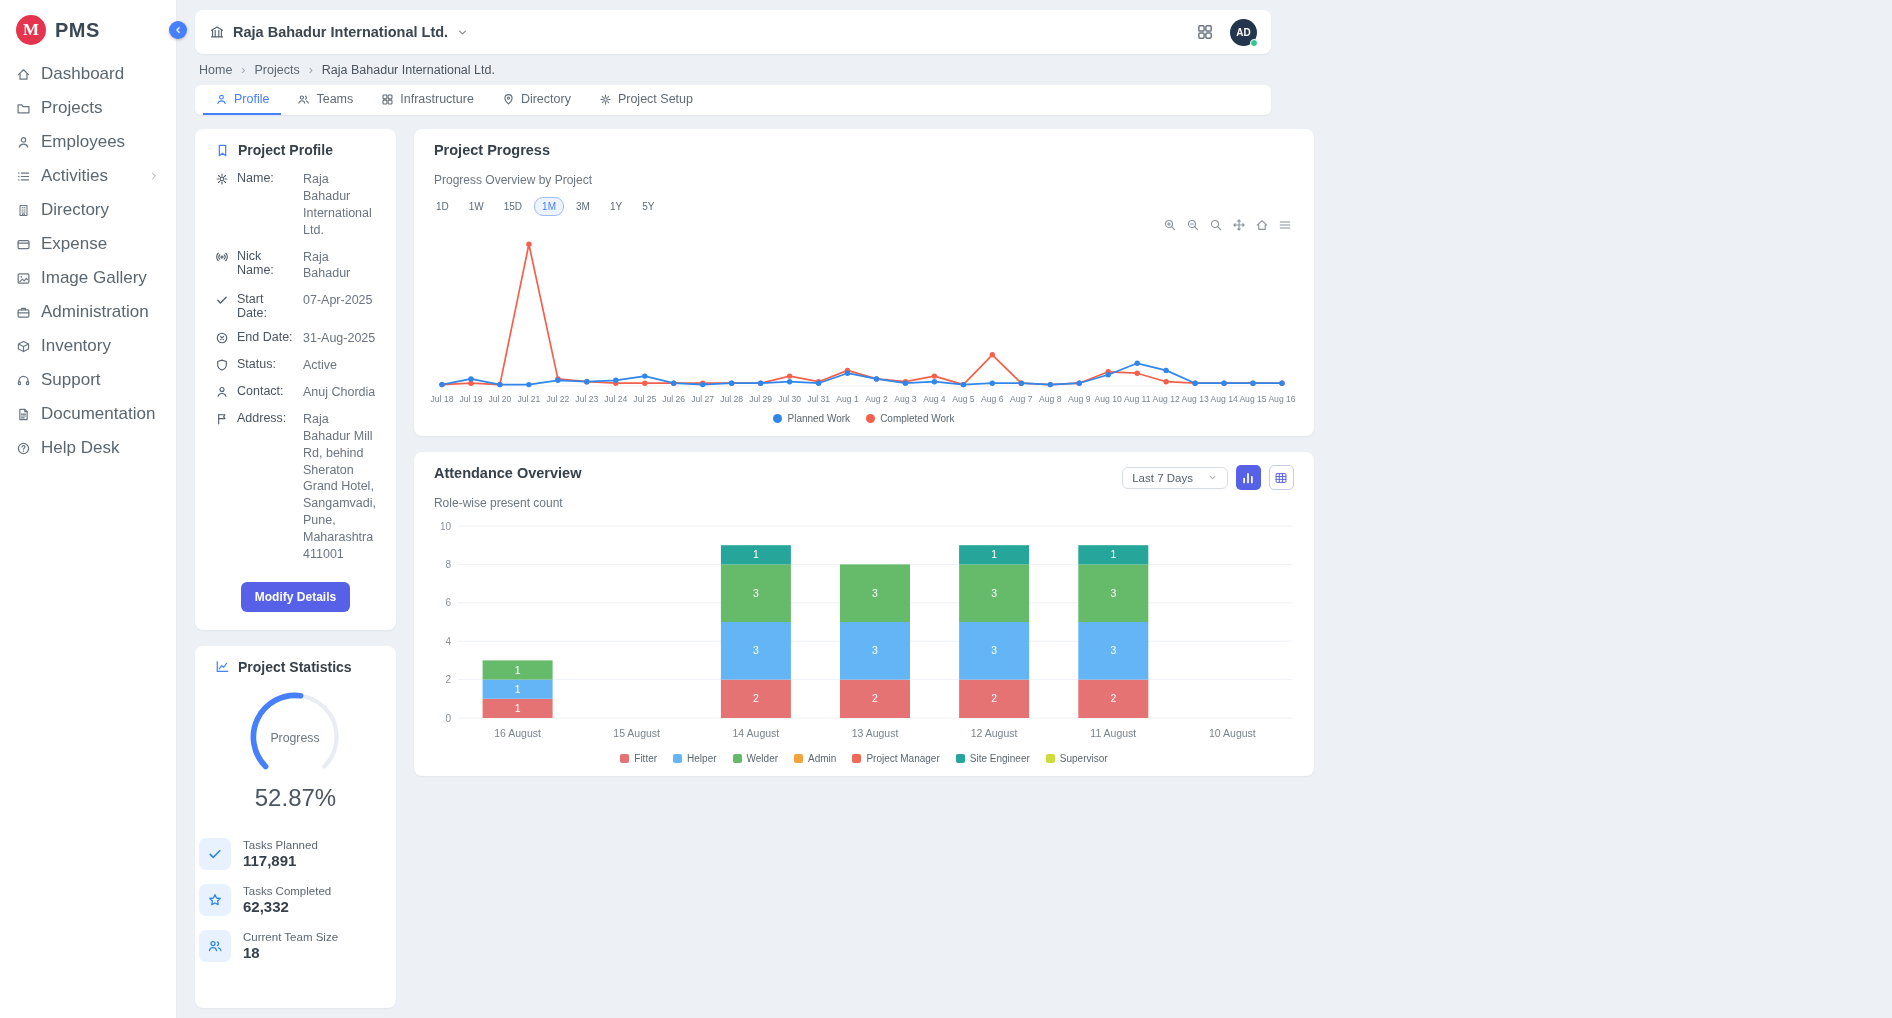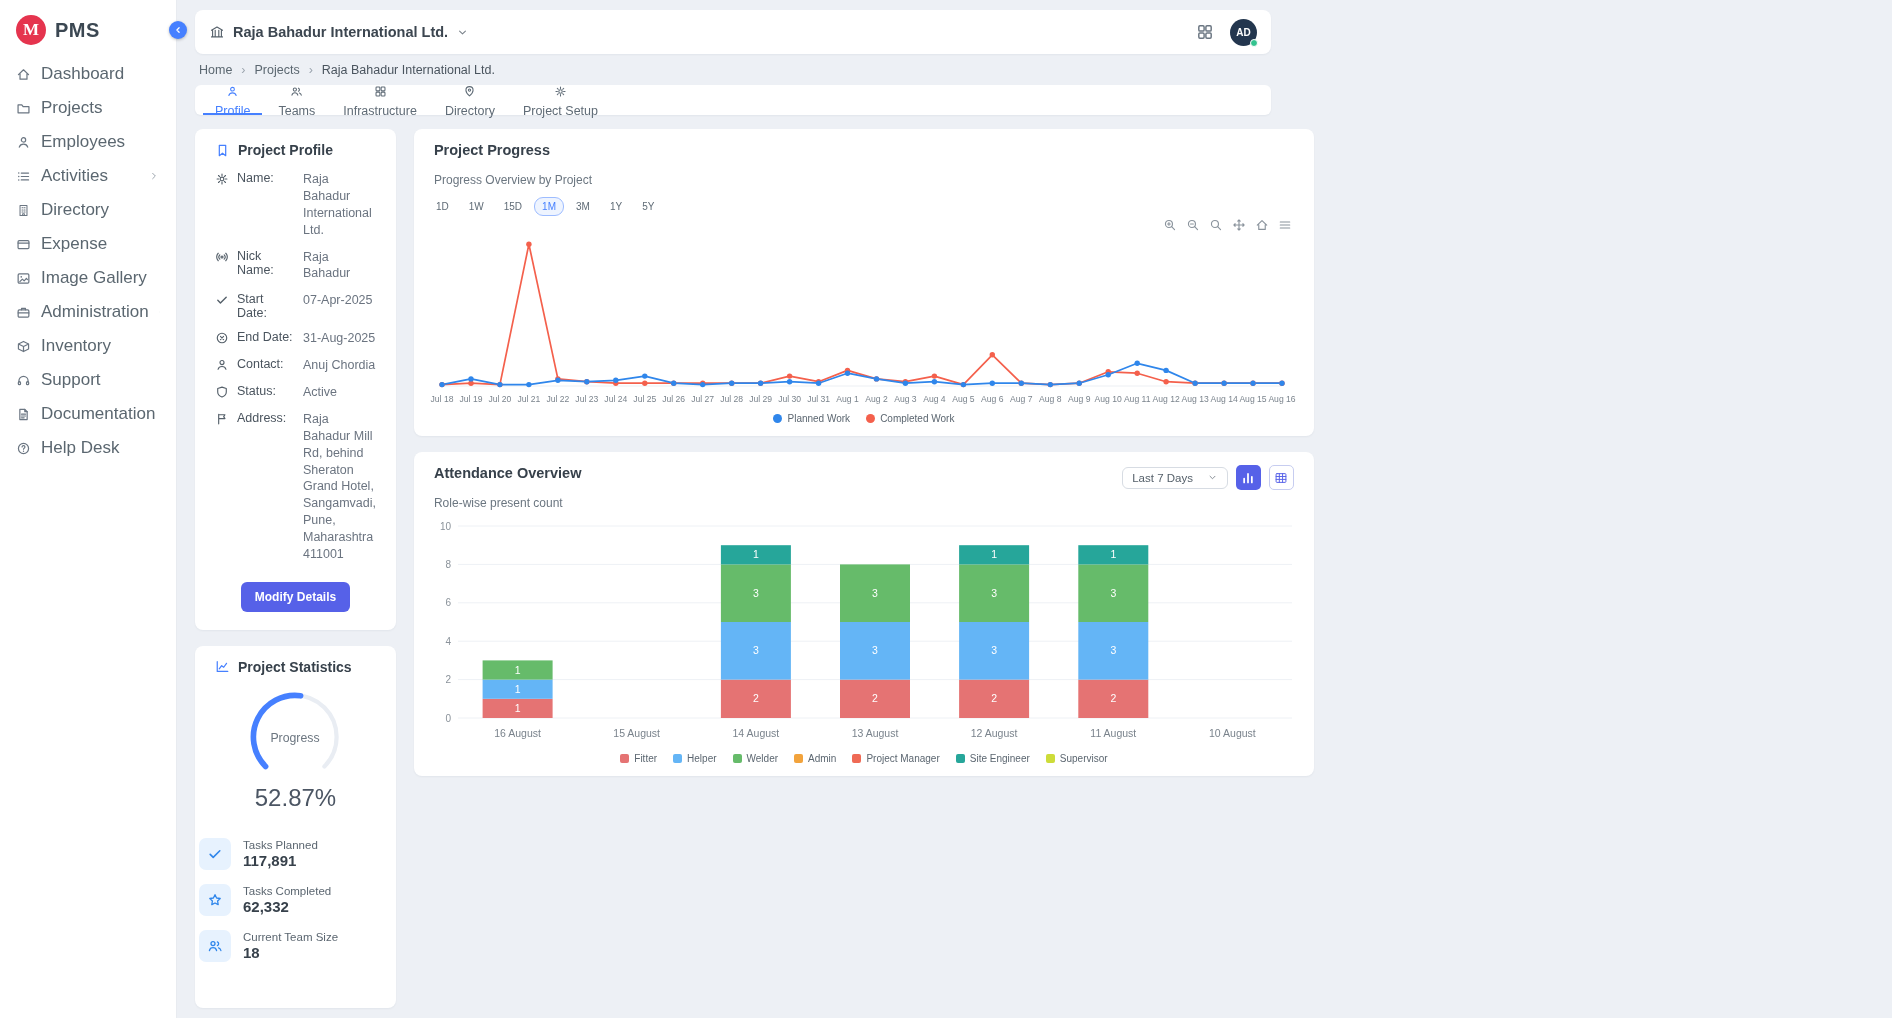--- a/index.html
+++ b/index.html
@@ -33,21 +33,21 @@
   .apps-icon { width:18px; height:18px; color:#6b7682; cursor:pointer; }
   .avatar { width:27px; height:27px; border-radius:50%; background:var(--avatar-bg); color:#fff; font-size:10px; font-weight:bold; display:flex; align-items:center; justify-content:center; position:relative; cursor:pointer; }
   .status-dot { position:absolute; right:-1px; bottom:-1px; width:8px; height:8px; border-radius:50%; background:var(--online-green); border:1.5px solid #fff; }
 
   .breadcrumb { display:flex; align-items:center; gap:9px; padding:9px 4px 8px; font-size:12.5px; color:#5b6770; }
   .bc-sep { color:#9aa3ad; }
   .bc-item { cursor:pointer; }
   .bc-item.current { cursor:default; color:#4a545e; }
 
   .tabs-card { height:30px; display:flex; align-items:center; padding:0 8px; gap:4px; border-radius:6px; }
-  .tab { display:flex; align-items:center; gap:6px; padding:0 12px; height:100%; font-size:12.5px; color:#5f6b76; cursor:pointer; border-bottom:2px solid transparent;flex-direction:column; }
+  .tab { display:flex; align-items:center; gap:6px; padding:0 12px; height:100%; font-size:12.5px; color:#5f6b76; cursor:pointer; border-bottom:2px solid transparent; }
   .tab .icon { width:13px; height:13px; }
   .tab.active { color:var(--primary-blue); border-bottom-color:var(--primary-blue); }
 
   .content { display:flex; gap:18px; margin-top:14px; align-items:flex-start; }
   .col-left { width:443px; display:flex; flex-direction:column; gap:16px; }
   .col-right { flex:1; display:flex; flex-direction:column; gap:16px; }
 
   .card-head { display:flex; align-items:center; gap:8px; padding:13px 20px 8px; font-size:14px; font-weight:bold; color:#37414b; }
   .card-head .icon { width:15px; height:15px; color:var(--primary-blue); }
 
@@ -374,35 +374,35 @@
                       <circle cx="8" cy="8" r="5.4"></circle>
                       <path d="M6.2 6.2l3.6 3.6M9.8 6.2l-3.6 3.6"></path>
                     </svg>
                   </span>
                   <span class="f-label">End Date:</span>
                   <span class="f-value">31-Aug-2025</span>
                 </div>
                 <div class="field-row">
                   <span class="f-icon icon">
                     <svg viewBox="0 0 16 16" fill="none" stroke="currentColor" stroke-width="1.3" stroke-linecap="round" stroke-linejoin="round">
+                      <path d="M8 2.4 12.9 4v4.1c0 2.9-2.1 4.7-4.9 5.7-2.8-1-4.9-2.8-4.9-5.7V4z"></path>
+                    </svg>
+                  </span>
+                  <span class="f-label">Status:</span>
+                  <span class="f-value">Active</span>
+                </div>
+                <div class="field-row">
+                  <span class="f-icon icon">
+                    <svg viewBox="0 0 16 16" fill="none" stroke="currentColor" stroke-width="1.3" stroke-linecap="round" stroke-linejoin="round">
                       <circle cx="8" cy="5.2" r="2.3"></circle>
                       <path d="M3.5 12.9c.7-2.4 2.4-3.2 4.5-3.2s3.8.8 4.5 3.2"></path>
                     </svg>
                   </span>
                   <span class="f-label">Contact:</span>
                   <span class="f-value">Anuj Chordia</span>
-                </div>
-                <div class="field-row">
-                  <span class="f-icon icon">
-                    <svg viewBox="0 0 16 16" fill="none" stroke="currentColor" stroke-width="1.3" stroke-linecap="round" stroke-linejoin="round">
-                      <path d="M8 2.4 12.9 4v4.1c0 2.9-2.1 4.7-4.9 5.7-2.8-1-4.9-2.8-4.9-5.7V4z"></path>
-                    </svg>
-                  </span>
-                  <span class="f-label">Status:</span>
-                  <span class="f-value">Active</span>
                 </div>
                 <div class="field-row">
                   <span class="f-icon icon">
                     <svg viewBox="0 0 16 16" fill="none" stroke="currentColor" stroke-width="1.3" stroke-linecap="round" stroke-linejoin="round">
                       <path d="M4.2 13.5V2.7M4.2 3.1h7.2L9.9 5.3l1.5 2.2H4.2"></path>
                     </svg>
                   </span>
                   <span class="f-label">Address:</span>
                   <span class="f-value">Raja Bahadur Mill Rd, behind Sheraton Grand Hotel, Sangamvadi, Pune, Maharashtra 411001</span>
                 </div>

